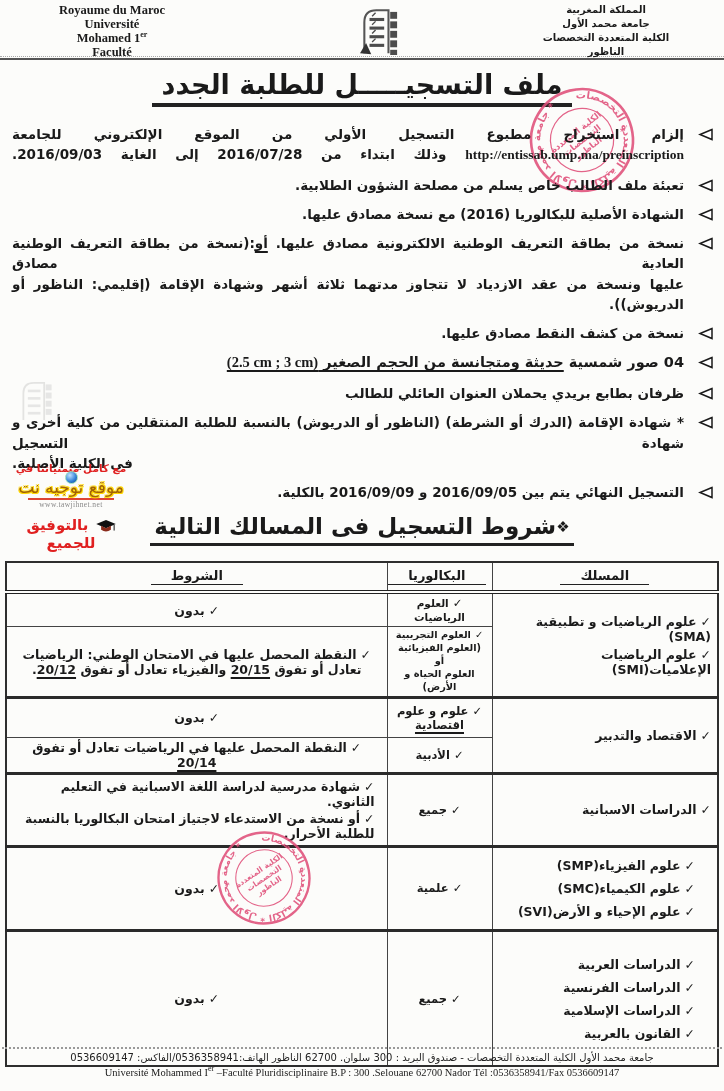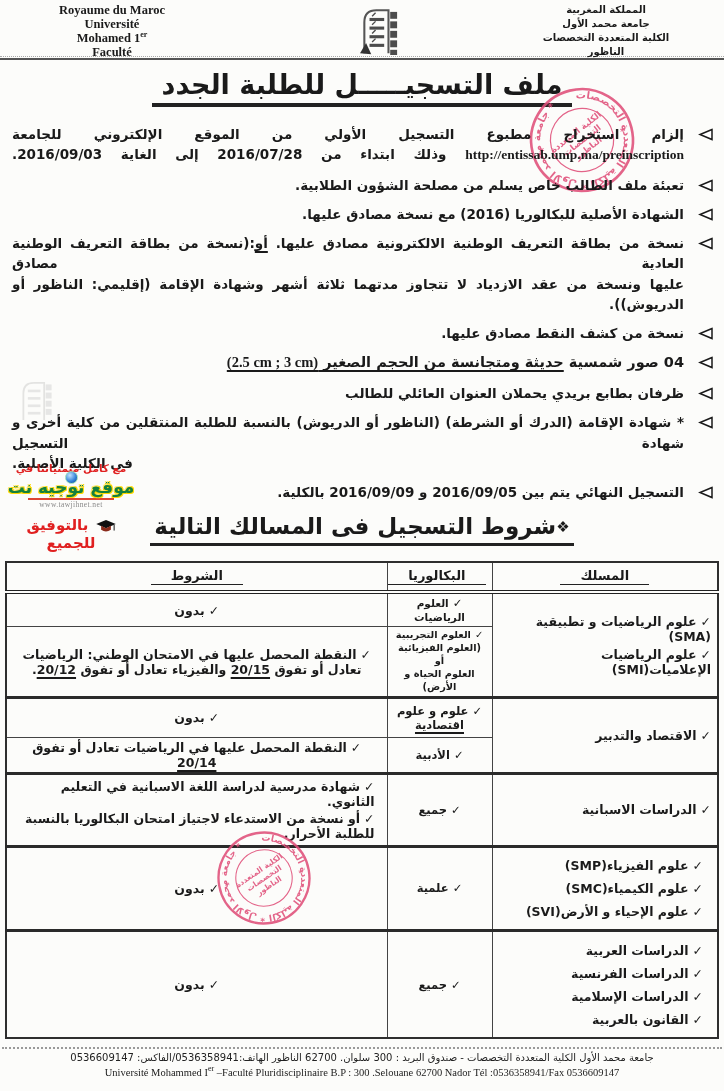--- a/index.html
+++ b/index.html
@@ -32,21 +32,21 @@
           font-size:13.5px; font-weight:bold; line-height:1.5;}
   .bullet .arr{position:absolute; right:1px; top:4px;}
   .jall{text-align:justify; text-align-last:justify;}
   .leftline{text-align:left;}
   .u{text-decoration:underline; text-underline-offset:3px; text-decoration-thickness:1.5px;}
   .b6{font-size:14.5px;}
   .latin{font-family:"Liberation Serif",serif;}
   
   .wm{position:absolute; left:6px; top:462px; width:130px; text-align:center; direction:rtl;}
   .wm-l1{color:#e02020; font-size:10.5px; font-weight:bold;}
-  .wm-site{position:relative; margin-top:3px; font-size:17px; font-weight:bold; color:#15803d;
+  .wm-site{position:relative; margin-top:3px; font-size:17px; font-weight:normal; color:#a16207;
            text-shadow:0 0 1px #ffd900,1px 1px 0 #ffd900,-1px -1px 0 #ffe97a,1px -1px 0 #ffd900,-1px 1px 0 #ffd900;
            letter-spacing:1px;}
   .wm-globe{position:absolute; top:-6px; right:58px; width:11px; height:11px; border-radius:50%;
             background:radial-gradient(circle at 35% 30%,#bfe4ff,#2f7fd6 60%,#17447e);
             border:1px solid #9db;}
   .wm-url{font-size:7.5px; color:#888; border-top:2px solid #d43; width:86px; margin:1px auto 0;
           font-family:"Liberation Serif",serif; letter-spacing:.4px; direction:ltr;}
   .wm-l2{margin-top:7px; color:#e02020; font-size:15px; font-weight:bold;}
   .wm-l2 svg{vertical-align:-3px; margin-left:2px;}
   
@@ -59,21 +59,21 @@
   
   table.cond{border-collapse:collapse; width:712px; margin:15px auto 0; direction:rtl;
              table-layout:fixed; border:2px solid #2e2e2e;}
   table.cond col.c1{width:226px;} table.cond col.c2{width:105px;} table.cond col.c3{width:381px;}
   table.cond th, table.cond td{border:1px solid #444; vertical-align:middle; padding:2px 6px;}
   table.cond th{font-size:13px; font-weight:bold; height:23px; border-bottom:4px double #222;}
   table.cond th span{display:inline-block; border-bottom:1.5px solid #222; padding:0 20px 1px;}
   tr.gtop td{border-top:3px solid #2a2a2a;}
   td.mas{text-align:right; font-size:12.5px; font-weight:bold; padding-right:10px;}
   td.mas .mi{margin:3px 0;}
-  td.mas.roomy .mi{margin:8px 8px;}
+  td.mas.roomy .mi{margin:8px 16px;}
   td.bac{text-align:center; font-size:11.5px; font-weight:bold; padding:2px 2px;}
   td.bac .small{font-size:9.8px; line-height:1.32; display:block;}
   td.cnd{text-align:center; font-size:12.5px; font-weight:bold;}
   td.cnd.rt{text-align:right; padding-right:12px;}
   td.cnd .ci{margin:2px 0;}
   .tick{margin-left:4px; font-weight:bold;}
   
   .foot{position:absolute; left:0; right:0; bottom:14px;}
   .foot-rule{border-top:2px dotted #999; margin:0 2px 3px;}
   .f-ar{direction:rtl; text-align:center; font-size:10px; color:#222;}
@@ -301,21 +301,21 @@
     <tr class="gtop" style="height:84px">
       <td class="mas roomy">
         <div class="mi"><span class="tick">✓</span><span>علوم الفيزياء(SMP)</span></div>
         <div class="mi"><span class="tick">✓</span><span>علوم الكيمياء(SMC)</span></div>
         <div class="mi"><span class="tick">✓</span><span>علوم الإحياء و الأرض(SVI)</span></div>
       </td>
       <td class="bac"><span class="tick">✓</span><span>علمية</span></td>
       <td class="cnd"><span class="tick">✓</span><span>بدون</span></td>
     </tr>
 
-    <tr class="gtop" style="height:108px">
+    <tr class="gtop" style="height:136px">
       <td class="mas roomy">
         <div class="mi"><span class="tick">✓</span><span>الدراسات العربية</span></div>
         <div class="mi"><span class="tick">✓</span><span>الدراسات الفرنسية</span></div>
         <div class="mi"><span class="tick">✓</span><span>الدراسات الإسلامية</span></div>
         <div class="mi"><span class="tick">✓</span><span>القانون بالعربية</span></div>
       </td>
       <td class="bac"><span class="tick">✓</span><span>جميع</span></td>
       <td class="cnd"><span class="tick">✓</span><span>بدون</span></td>
     </tr>
   </tbody>

